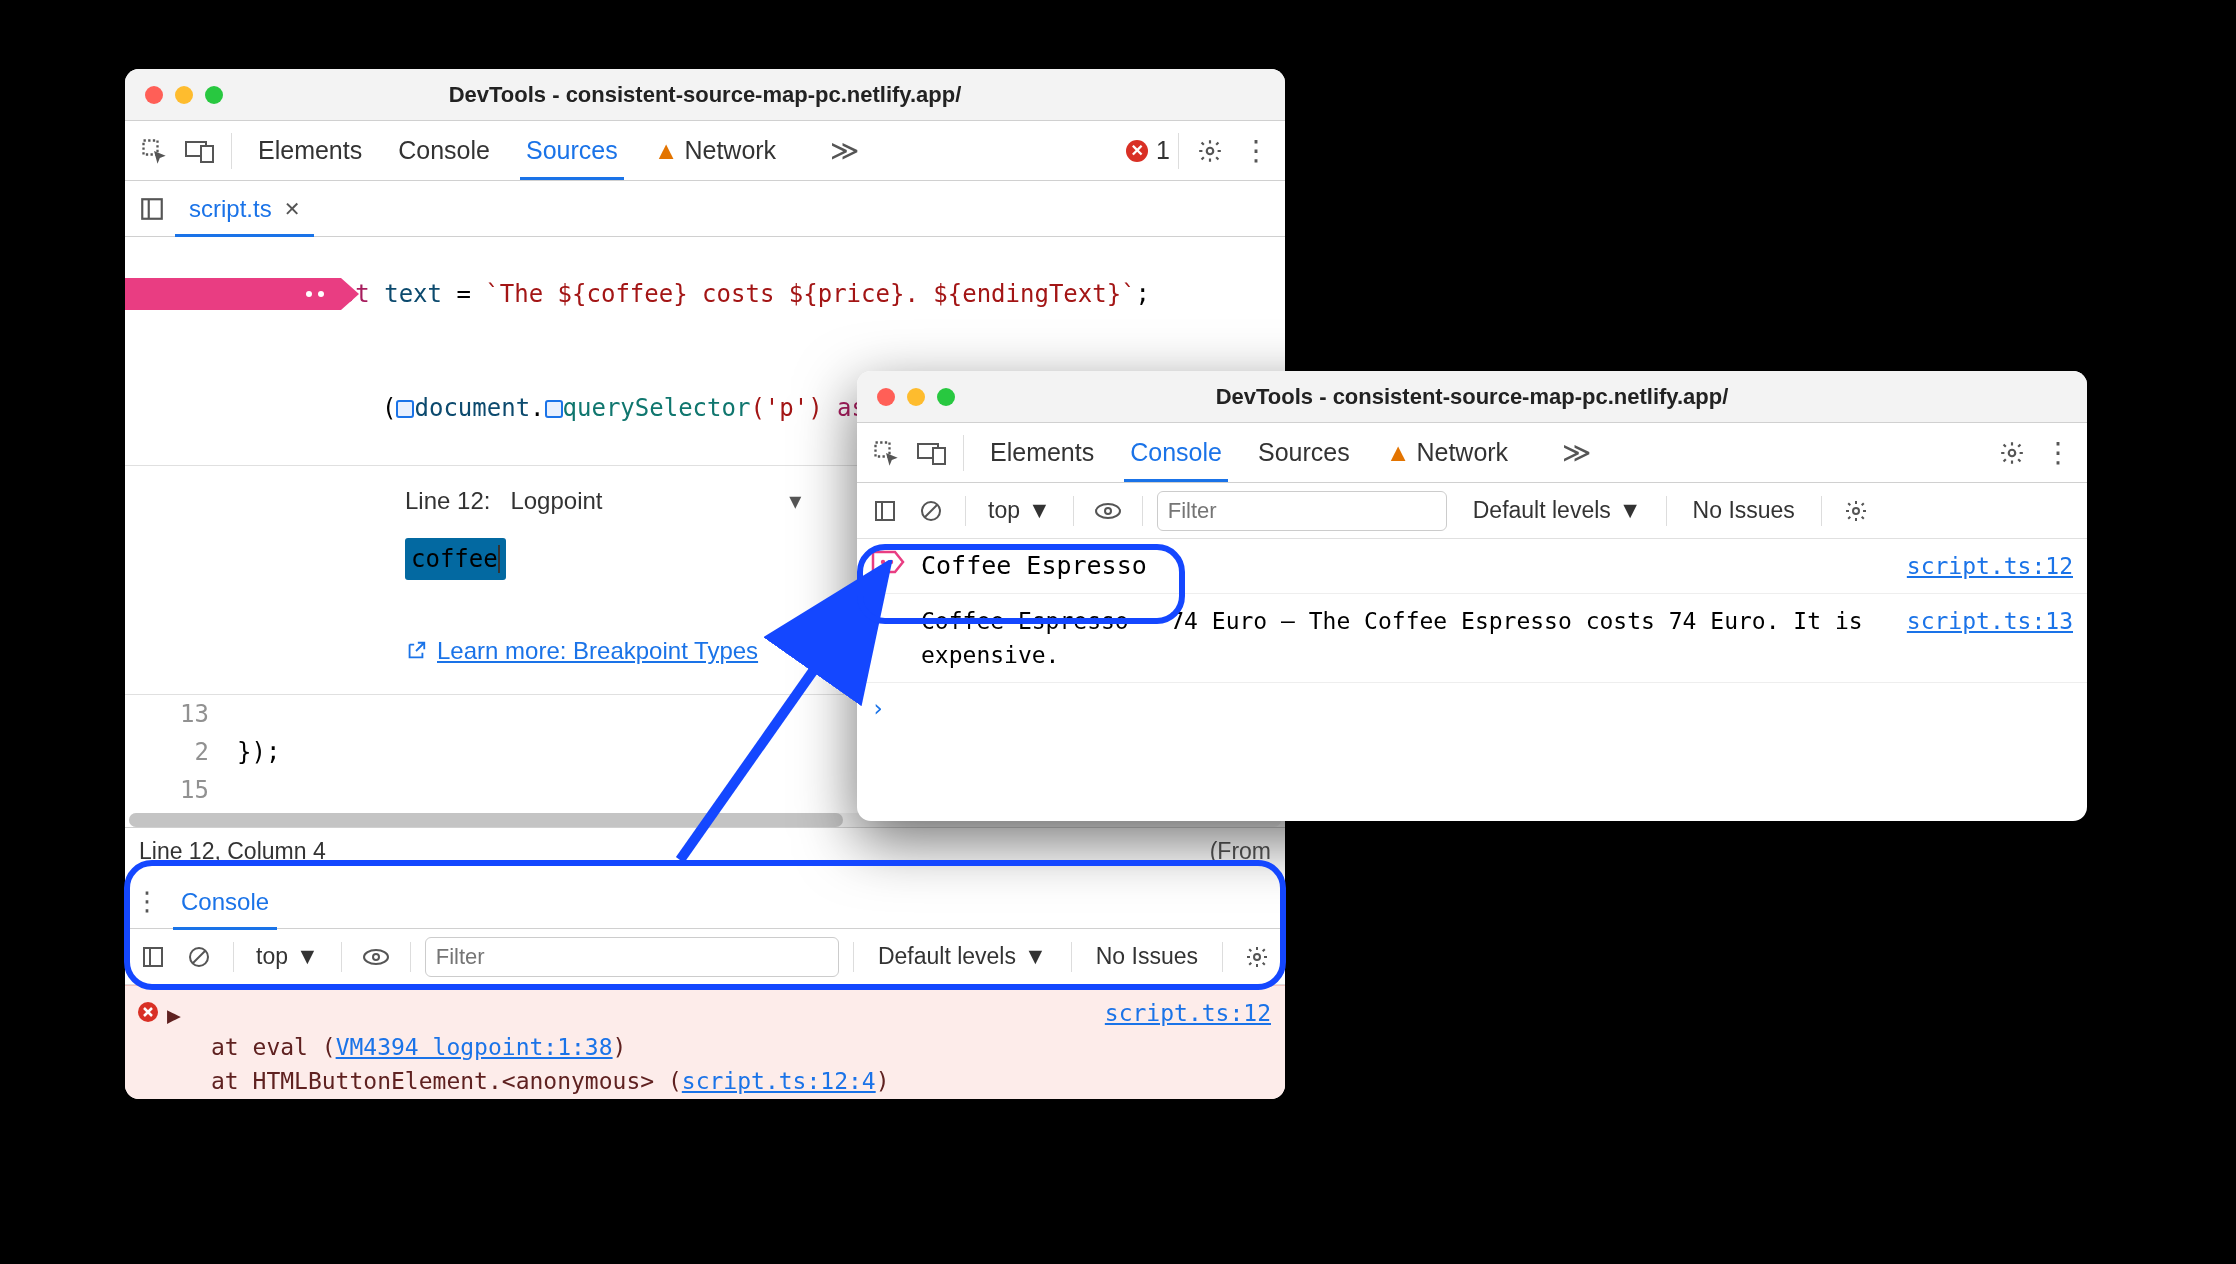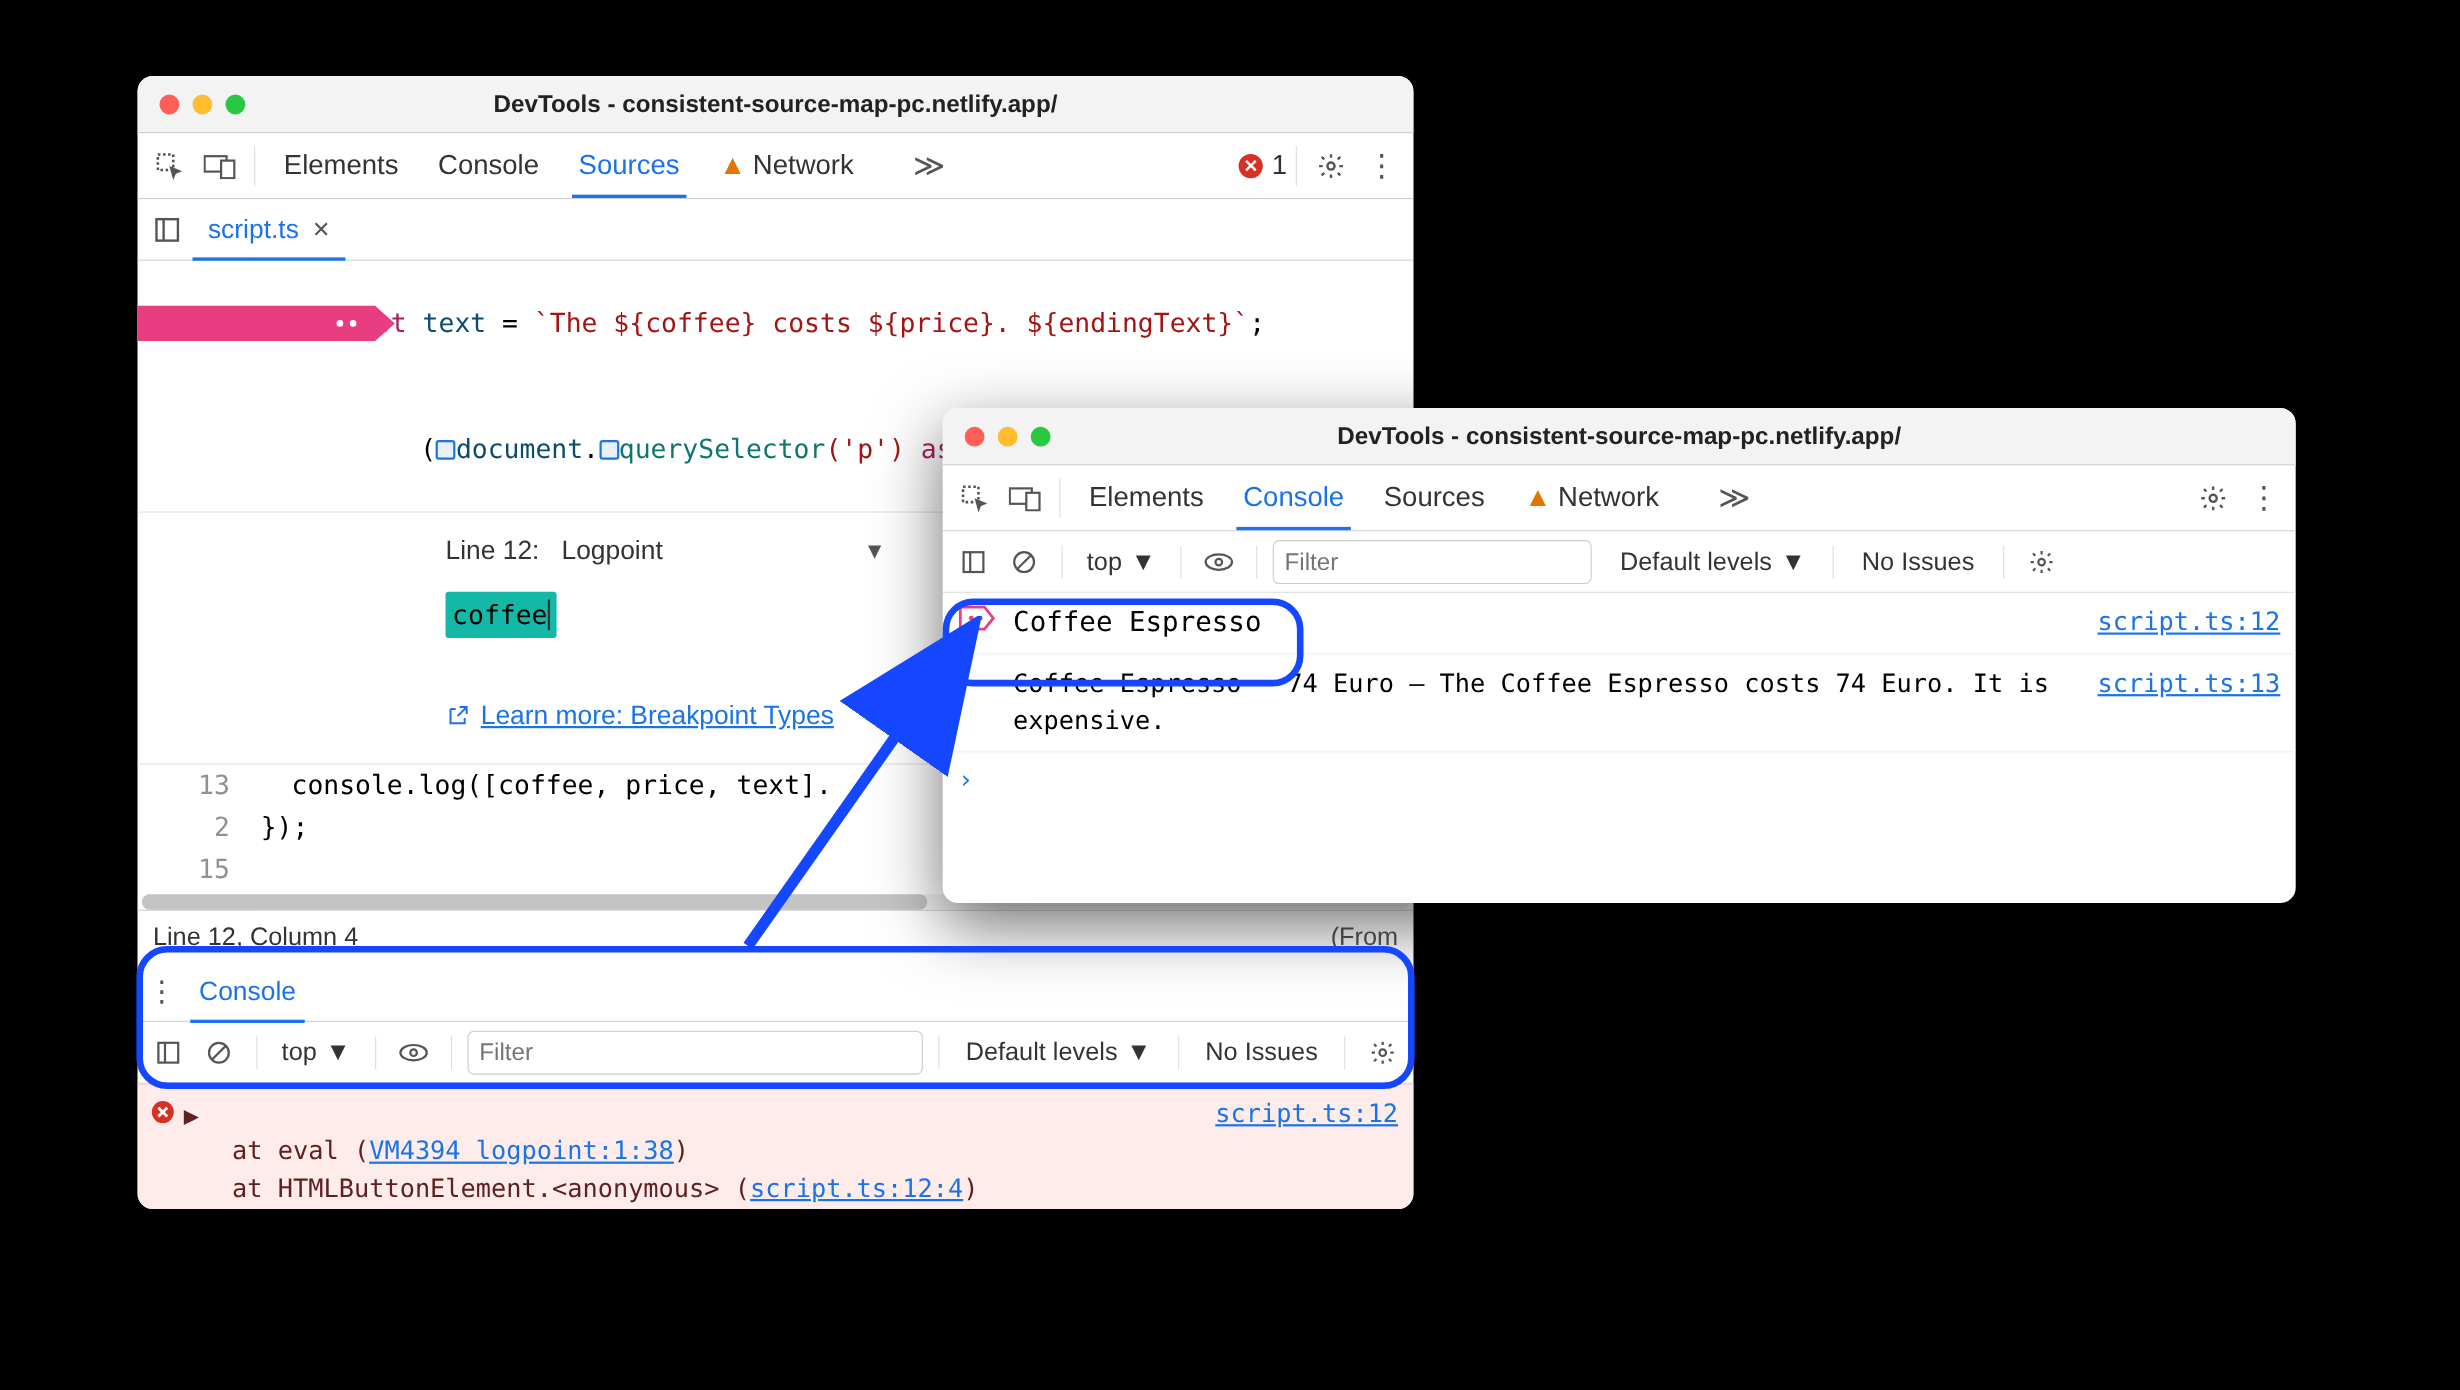--- a/index.html
+++ b/index.html
@@ -40,21 +40,21 @@
   .lnum { width: 112px; text-align: right; padding-right: 28px; color: #919191; user-select: none; position: relative; }
   .lnum.bp { color: #fff; z-index: 2; }
   .codeline { white-space: pre; }
   .k-red { color: #a71d5d; }
   .k-blue { color: #0c4a6e; }
   .k-purple { color: #0f766e; }
   .k-string { color: #a31515; }
   .k-green { color: #098658; }
   .dot-box { display: inline-block; width: 18px; height: 18px; border: 2px solid #1a73e8; border-radius: 3px; background: #e8f0fe; vertical-align: -2px; }
   .lp-header { display: flex; align-items: center; gap: 12px; font-size: 24px; color: #333; margin-bottom: 18px; }
-  .lp-input { display: inline-block; background: #14b8a6; padding: 2px 6px; border-radius: 3px; font-family: Menlo, monospace; font-size: 24px; margin-bottom: 22px; }
+  .lp-input { display: inline-block; background: #0369a1; padding: 2px 6px; border-radius: 3px; font-family: Menlo, monospace; font-size: 24px; margin-bottom: 22px; }
   .lp-input .cursor { border-right: 2px solid #333; animation: blink 1.2s steps(1) infinite; }
   @keyframes blink { 50% { border-color: transparent; } }
   .lp-link { color: #1a73e8; text-decoration: underline; font-size: 24px; display: flex; align-items: center; gap: 10px; }
 
   .status-row { height: 48px; border-top: 1px solid #d0d0d0; display: flex; align-items: center; padding: 0 14px; font-size: 23px; color: #333; }
   .status-row .spacer { flex: 1; }
 
   .console-tabbar { height: 54px; display: flex; align-items: center; border-top: 0px solid #d0d0d0; border-bottom: 1px solid #d0d0d0; padding-left: 8px; font-size: 24px; }
   .console-tabbar .kebab { width: 28px; text-align: center; color: #555; font-size: 26px; }
   .ctab { color: #1a73e8; padding: 12px 8px; margin-left: 12px; position: relative; }
@@ -193,21 +193,20 @@
         <a class="lp-link">
           <svg width="22" height="22" viewBox="0 0 24 24" fill="none" stroke="#1a73e8" stroke-width="2">
               <path d="M14 3h7v7M21 3l-9 9M5 5h5M5 5v14h14v-5"></path>
             </svg>
           <span>Learn more: Breakpoint Types</span>
         </a>
       </div>
 
       <div class="coderow">
         <div class="lnum">13</div>
-        <div class="codeline" style="padding-left:28px;">console.log([coffee, price, text].</div>
       </div>
       <div class="coderow">
         <div class="lnum">2</div>
         <div class="codeline" style="padding-left:0px;">});</div>
       </div>
       <div class="coderow">
         <div class="lnum">15</div>
         <div class="codeline"></div>
       </div>
     </div>

